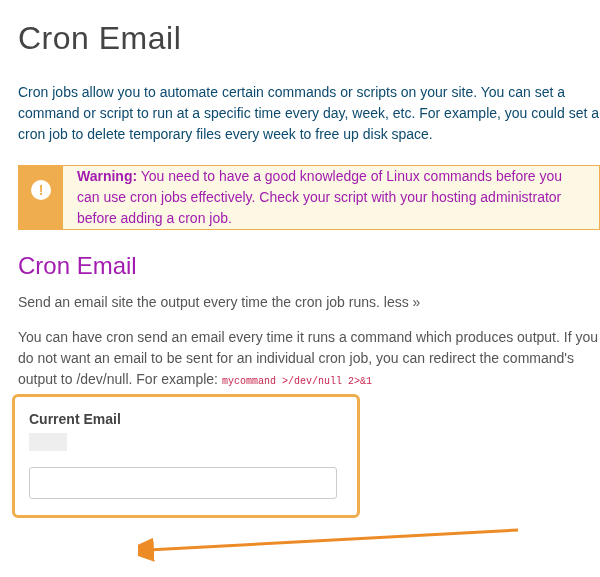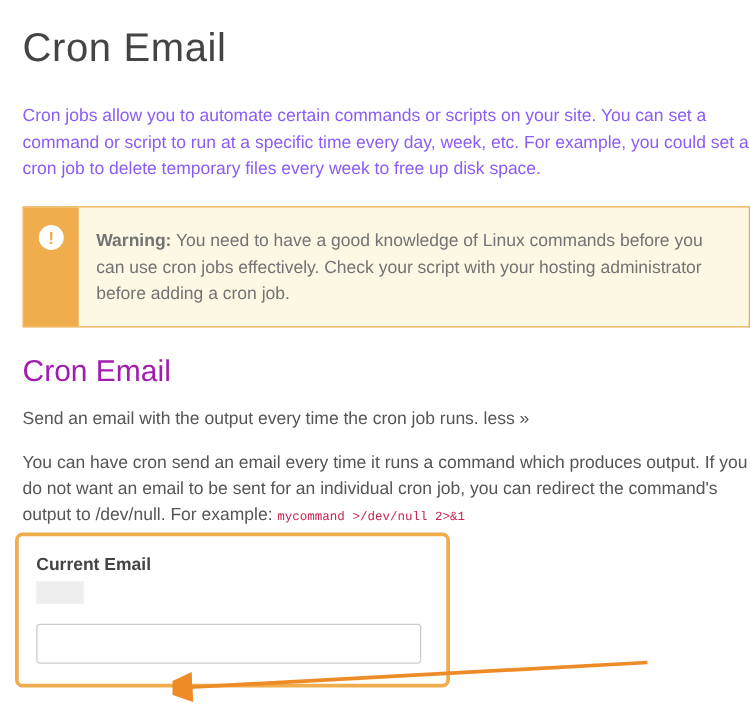--- a/index.html
+++ b/index.html
@@ -19,21 +19,21 @@
       margin: 20px 0 25px 0;
       letter-spacing: 0.5px;
     }
     h2 {
       font-size: 24px;
       font-weight: 300;
       color: #a21caf;
       margin: 22px 0 12px 0;
     }
     p.intro {
-      color: #8b5cf6;
+      color: #0c4a6e;
       line-height: 1.5;
       margin-bottom: 20px;
     }
     .alert-warning {
       display: flex;
       background: #fcf8e3;
       border: 1px solid #f0ad4e;
       margin-bottom: 18px;
     }
     .alert-icon-col {
@@ -50,22 +50,22 @@
       border-radius: 50%;
       background: #fff;
       color: #f0ad4e;
       font-weight: bold;
       font-size: 14px;
       display: flex;
       align-items: center;
       justify-content: center;
     }
     .alert-body {
-      padding: 16px 14px;
-      color: #737373;
+      padding: 0 14px;
+      color: #a21caf;
       line-height: 1.5;
       flex: 1;
     }
     .alert-body strong { font-weight: 600; }
     p.subtitle {
       color: #555;
       margin-bottom: 14px;
       line-height: 1.5;
     }
     .less-link {
@@ -134,21 +134,21 @@
     <div class="circle">!</div>
   </div>
   <div class="alert-body">
     <strong>Warning:</strong><span> You need to have a good knowledge of Linux commands before you can use cron jobs effectively. Check your script with your hosting administrator before adding a cron job.</span>
   </div>
 </div>
 
 <h2>Cron Email</h2>
 
 <p class="subtitle">
-  <span>Send an email with the output every time the cron job runs. </span><a href="#" class="less-link">less »</a>
+  <span>Send an email site the output every time the cron job runs. </span><a href="#" class="less-link">less »</a>
 </p>
 
 <p class="desc">
   <span>You can have cron send an email every time it runs a command which produces output. If you do not want an email to be sent for an individual cron job, you can redirect the command's output to /dev/null. For example: </span><span class="example-code">mycommand &gt;/dev/null 2&gt;&amp;1</span>
 </p>
 
 <div class="highlight-box">
   <span class="label label-bold">Current Email</span>
   <div class="blurred"></div>
   <input type="text" value="" style="">

